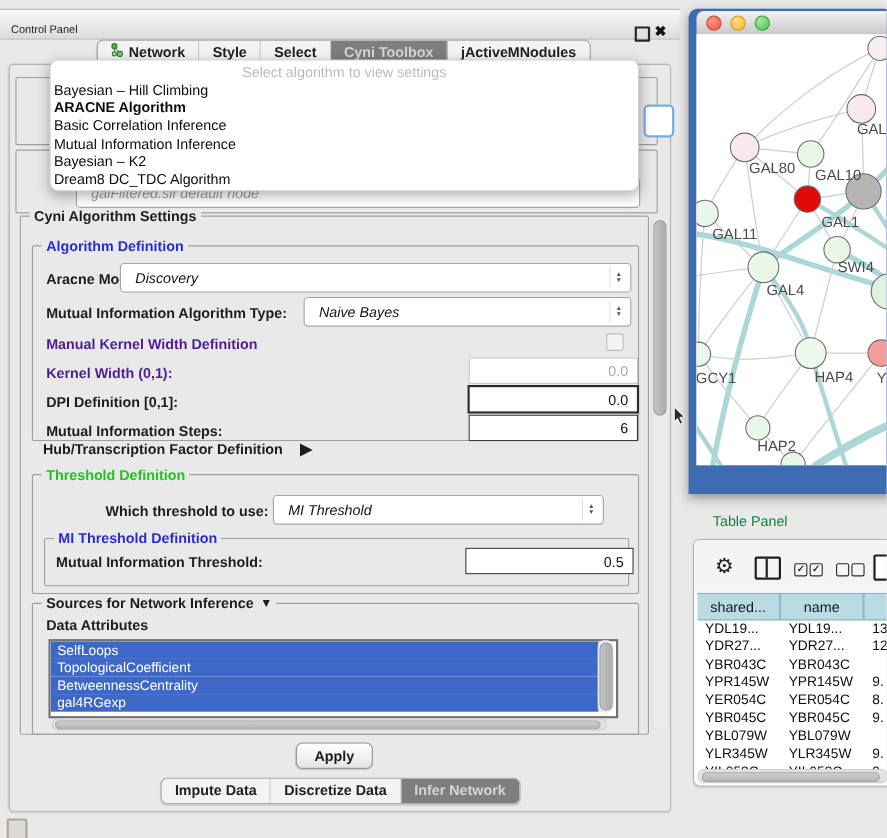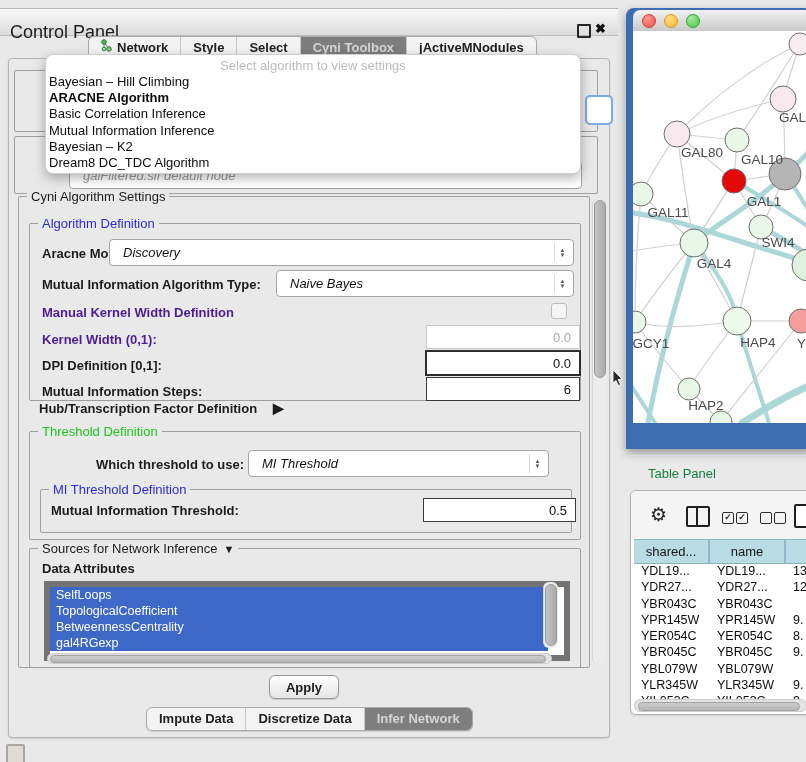--- a/index.html
+++ b/index.html
@@ -7,35 +7,35 @@
     position:relative;width:806px;height:762px;overflow:hidden;
     background:#e9e9e9;
     font-family:"Liberation Sans",sans-serif;
     -webkit-font-smoothing:antialiased;
   }
   .abs{position:absolute;}
   
   .cp-titlebar{left:0;top:8px;width:618px;height:26px;
     background:linear-gradient(#f7f7f7,#dcdcdc);
     border-top:1px solid #b9b9b9;border-bottom:1px solid #bcbcbc;}
-  .cp-title{left:10px;top:13px;font-size:18px;color:#1d1d1d;}
+  .cp-title{left:10px;top:13px;font-size:10px;color:#1d1d1d;}
   .float-ic{left:577px;top:15px;width:10px;height:10px;border:2px solid #262626;border-radius:1px;}
   .close-ic{left:595px;top:12px;font-size:13px;font-weight:bold;color:#111;}
   .tabbar{display:flex;height:22px;border:1px solid #aaa;border-radius:6px;
     background:#f3f3f3;overflow:hidden;box-shadow:0 1px 1px rgba(0,0,0,.12);align-items:center;}
   .tab{padding:0 12px;font-size:13px;font-weight:bold;line-height:22px;color:#202020;
     border-right:1px solid #c8c8c8;display:flex;align-items:center;gap:5px;white-space:nowrap;}
   .tab:last-child{border-right:none;}
   .tab.sel{background:#7e7e7e;color:#d6d6d6;}
   .outer-panel{left:8px;top:58px;width:600px;height:678px;border:1px solid #b5b5b5;
     border-radius:4px;background:#e9e9e9;box-shadow:0 1px 2px rgba(0,0,0,.12);}
   
   .grp{position:absolute;border:1px solid #9f9f9f;border-radius:2px;}
   .legend{position:absolute;top:-8px;left:8px;background:#e9e9e9;padding:0 4px;
-    font-size:13px;font-weight:normal;color:#1c1c1c;white-space:nowrap;}
+    font-size:13px;font-weight:bold;color:#1c1c1c;white-space:nowrap;}
   .legend.blue{color:#2b2bd6;}
   .legend.green{color:#21c321;}
   .lbl{position:absolute;font-size:13px;font-weight:bold;color:#1c1c1c;white-space:nowrap;}
   .lbl.dis{color:#4c1d95;}
   .combo{position:absolute;background:#fff;border:1px solid #a5a5a5;border-radius:4px;
     font-size:13px;color:#111;display:flex;align-items:center;padding-left:13px;font-style:italic;}
   .spin{position:absolute;right:3px;top:3px;bottom:3px;width:15px;
     display:flex;flex-direction:column;align-items:center;justify-content:center;
     font-size:6px;line-height:5px;color:#555;border-left:1px solid #dcdcdc;}
   .field{position:absolute;background:#fff;font-size:13px;color:#111;
@@ -46,21 +46,21 @@
   .checkbox{position:absolute;width:14px;height:14px;border:1px solid #bdbdbd;border-radius:3px;background:#f4f4f4;}
   
   .popup{left:45px;top:54px;width:534px;height:118px;background:#fff;
     border:1px solid #cfcfcf;border-radius:8px;box-shadow:0 4px 12px rgba(0,0,0,.3);z-index:20;}
   .popup-title{position:absolute;top:3px;left:0;right:0;text-align:center;
     font-size:13px;color:#bcbcbc;}
   .popup-items{position:absolute;top:19px;left:3px;right:3px;}
   .popup-item{font-size:13px;line-height:16.2px;color:#0c0c0c;white-space:nowrap;}
   .popup-item.bold{font-weight:bold;}
   
-  .listbox{left:42px;top:583px;width:514px;height:68px;border:6px solid #737373;background:#fff;overflow:hidden;}
+  .listbox{left:42px;top:583px;width:514px;height:68px;border:2px solid #737373;background:#fff;overflow:hidden;}
   .attr-row{height:16px;line-height:16px;font-size:12.5px;color:#fff;background:#3e68c8;
     padding-left:6px;width:492px;white-space:nowrap;}
   .scroll-track-v{position:absolute;background:#ececec;border-left:1px solid #d5d5d5;border-radius:6px;}
   .scroll-thumb{position:absolute;background:linear-gradient(90deg,#c4c4c4,#ababab);
     border:1px solid #999;border-radius:6px;}
   .scroll-track-h{position:absolute;background:#e3e3e3;border:1px solid #cecece;border-radius:6px;}
   .scroll-thumb-h{position:absolute;background:linear-gradient(#cdcdcd,#b4b4b4);
     border:1px solid #a2a2a2;border-radius:5px;}
   .apply-btn{left:269px;top:675px;width:68px;height:22px;border:1px solid #979797;border-radius:6px;
     background:linear-gradient(#ffffff,#e4e4e4);font-size:13px;font-weight:bold;color:#1a1a1a;

